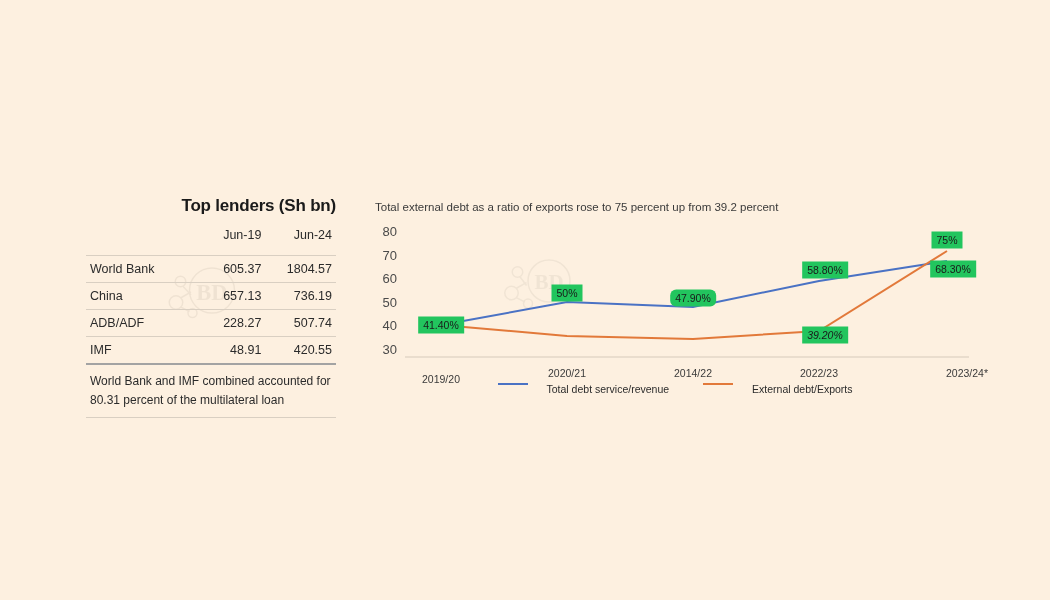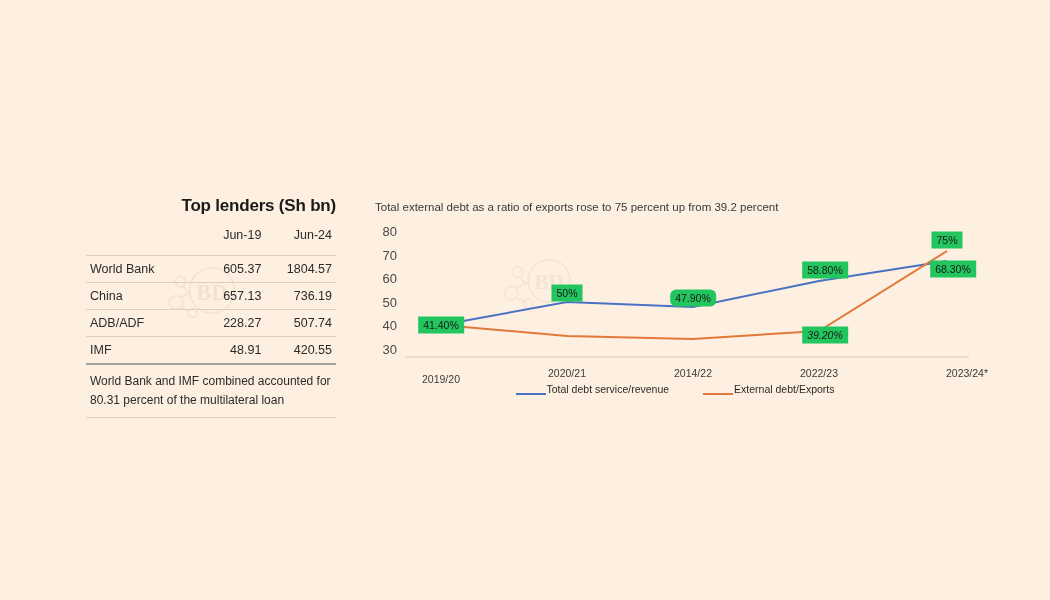--- a/index.html
+++ b/index.html
@@ -146,22 +146,22 @@
     width: 600px;
     display: flex;
     justify-content: center;
     gap: 34px;
     font-size: 10.5px;
     color: #2b2b2b;
     align-items: center;
   }
   .legend-item {
     display: flex;
-    align-items: flex-end;
-    gap: 1px;
+    align-items: flex-start;
+    gap: 19px;
   }
   .legend-swatch {
     width: 30px;
     height: 2px;
     display: inline-block;
   }
 </style>
 </head>
 <body>
 

